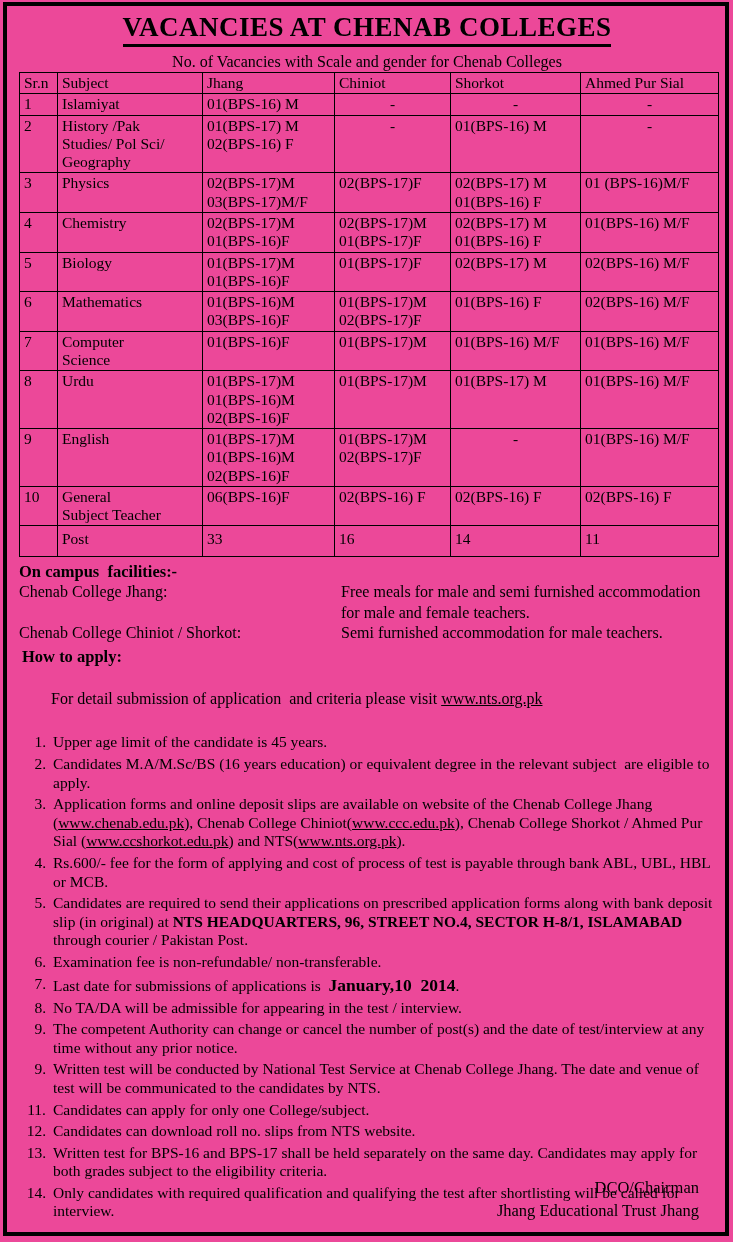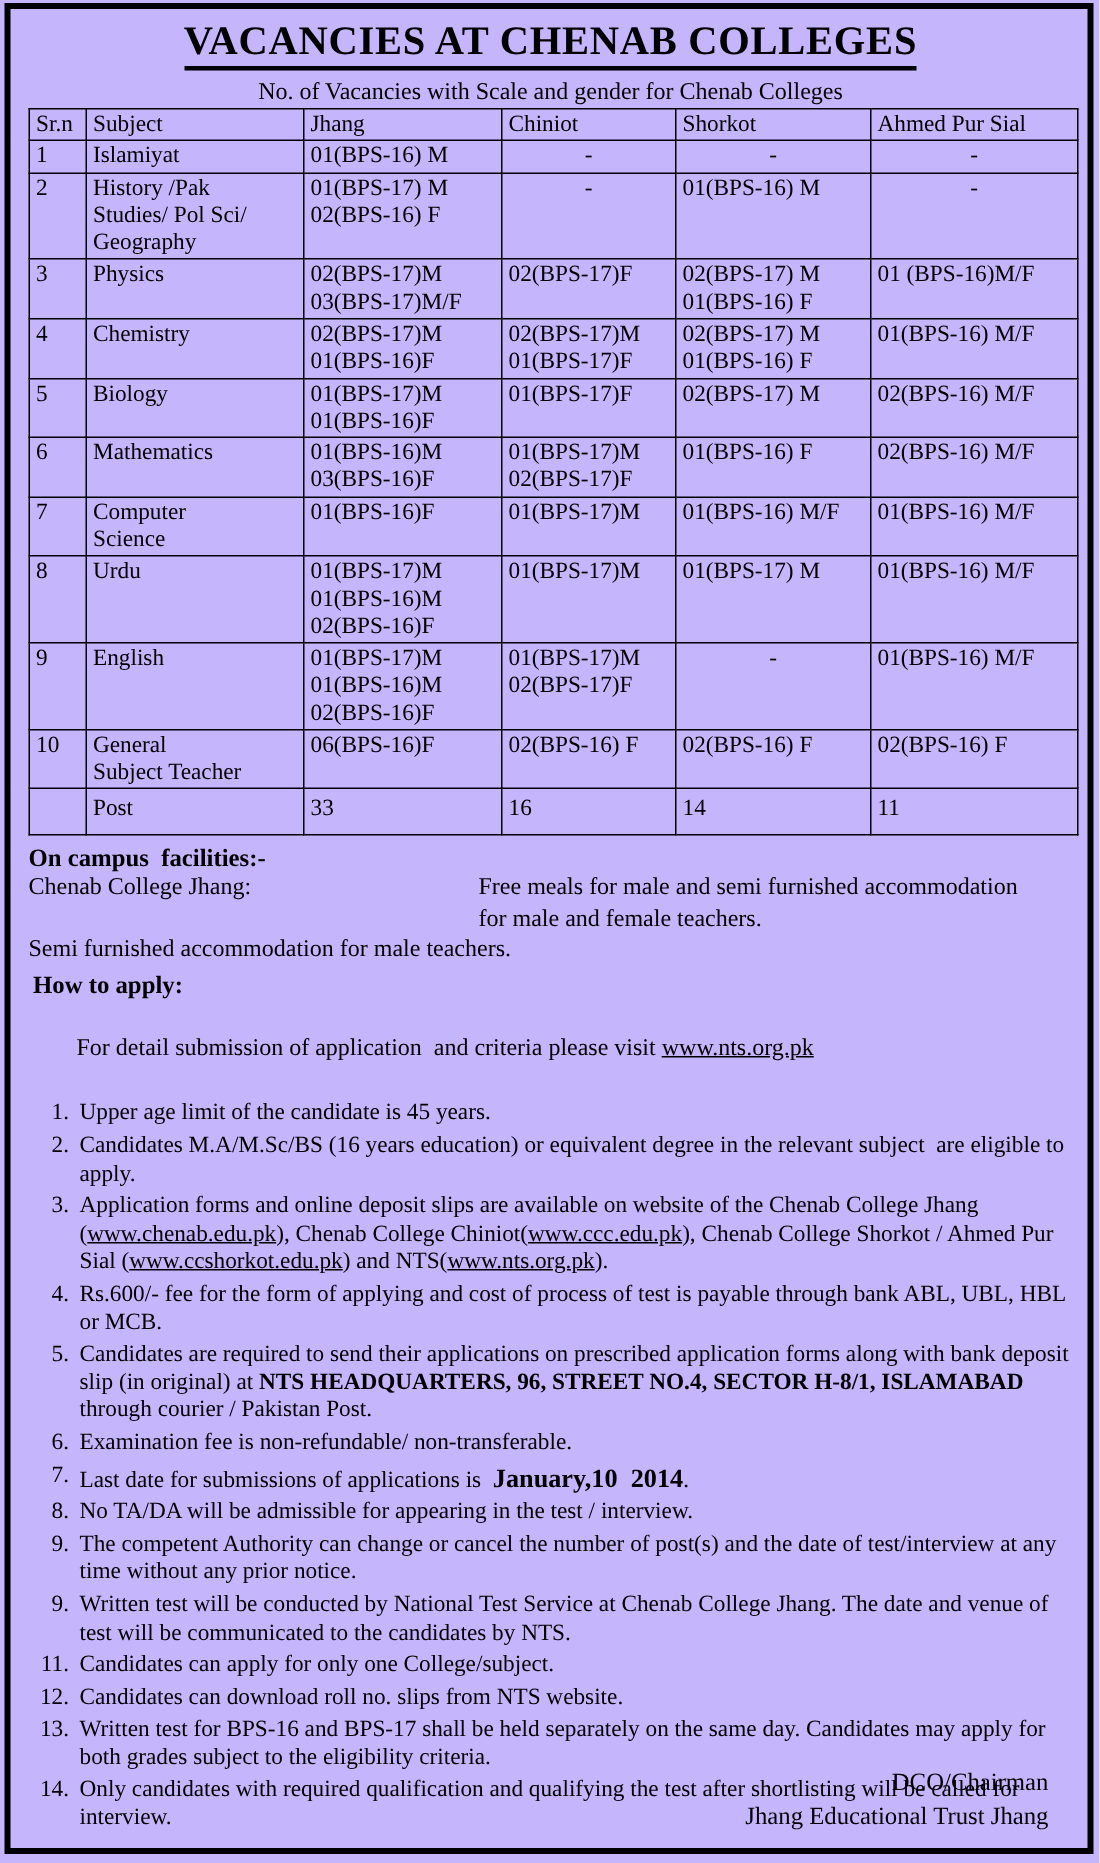--- a/index.html
+++ b/index.html
@@ -1,37 +1,37 @@
 <!DOCTYPE html>
 <html><head>
 <meta charset="utf-8">
 <style>
   html,body { margin:0; padding:0; background:#ffffff; }
   body { font-family:"Liberation Serif", serif; color:#000; }
-  .page { position:relative; width:733px; height:1242px; box-sizing:border-box; background:#c4b5fd; overflow:hidden; }
+  .page { position:relative; width:733px; height:1242px; box-sizing:border-box; background:#ec4899; overflow:hidden; }
   .frame { position:absolute; left:3px; top:2px; right:4px; bottom:6px; border:4px solid #000; box-sizing:border-box; padding:4px 10px 4px 12px; overflow:hidden; }
 
   .title-wrap { text-align:center; margin:2px 0 6px 0; }
   .title { display:inline-block; font-size:27px; font-weight:bold; letter-spacing:0.5px; border-bottom:3px solid #000; padding-bottom:1px; white-space:pre; }
 
   .intro { margin:0 0 2px 0; font-size:16px; line-height:1.45; text-indent:30px; white-space:pre-wrap; }
   .caption { text-align:center; font-size:16px; margin:0 0 1px 0; }
 
   table.vac { border-collapse:collapse; table-layout:fixed; width:699px; font-size:15.5px; line-height:1.18; }
   table.vac th, table.vac td { border:1px solid #000; padding:1px 4px; vertical-align:top; text-align:left; font-weight:normal; overflow:hidden; }
   table.vac thead th { font-size:15.5px; }
   table.vac td.dash { text-align:center; }
   table.vac tfoot td { border-top:1px dashed #444; padding-top:4px; padding-bottom:7px; }
   td.total-label { text-align:right; padding-right:12px !important; }
 
   .sec-head { font-size:16.5px; font-weight:bold; margin-top:4px; line-height:1.3; }
   .sec-head .u-head { white-space:pre; }
   .facility-row { display:flex; font-size:16px; line-height:1.28; }
   .facility-label { flex:0 0 300px; }
-  .facility-text { max-width:365px; white-space:normal; }
+  .facility-text { max-width:365px; white-space:normal;margin-left:22px; }
 
   .howto-head { margin-top:2px; padding-left:3px; }
   .howto-intro { margin:1px 0 2px 0; padding-left:8px; font-size:16px; line-height:1.3; white-space:pre-wrap; }
   .u { text-decoration:underline; }
   .b { font-weight:bold; }
   .lg { font-size:17.5px; }
 
   .apply-list { margin:0; }
   .apply-item { display:flex; font-size:15.5px; line-height:1.2; margin-top:3px; }
   .apply-num { flex:0 0 34px; box-sizing:border-box; text-align:right; padding-right:7px; }
@@ -167,20 +167,21 @@
 
     <div class="sec-head">
       <span class="u-head">On campus  facilities</span><span>:-</span>
     </div>
     <div>
         <div class="facility-row">
           <div class="facility-label">Chenab College Jhang:</div>
           <div class="facility-text">Free meals for male and semi furnished accommodation for male and female teachers.</div>
         </div>
         <div class="facility-row">
+          <div class="facility-label">Chenab College Chiniot / Shorkot:</div>
           <div class="facility-text">Semi furnished accommodation for male teachers.</div>
         </div>
       </div>
 
     <div class="sec-head howto-head">
       <span class="u-head">How to apply</span><span>:</span>
     </div>
     <p class="howto-intro">
       <span>For detail submission of application  and criteria please visit </span><span class="u">www.nts.org.pk</span>
     </p>

